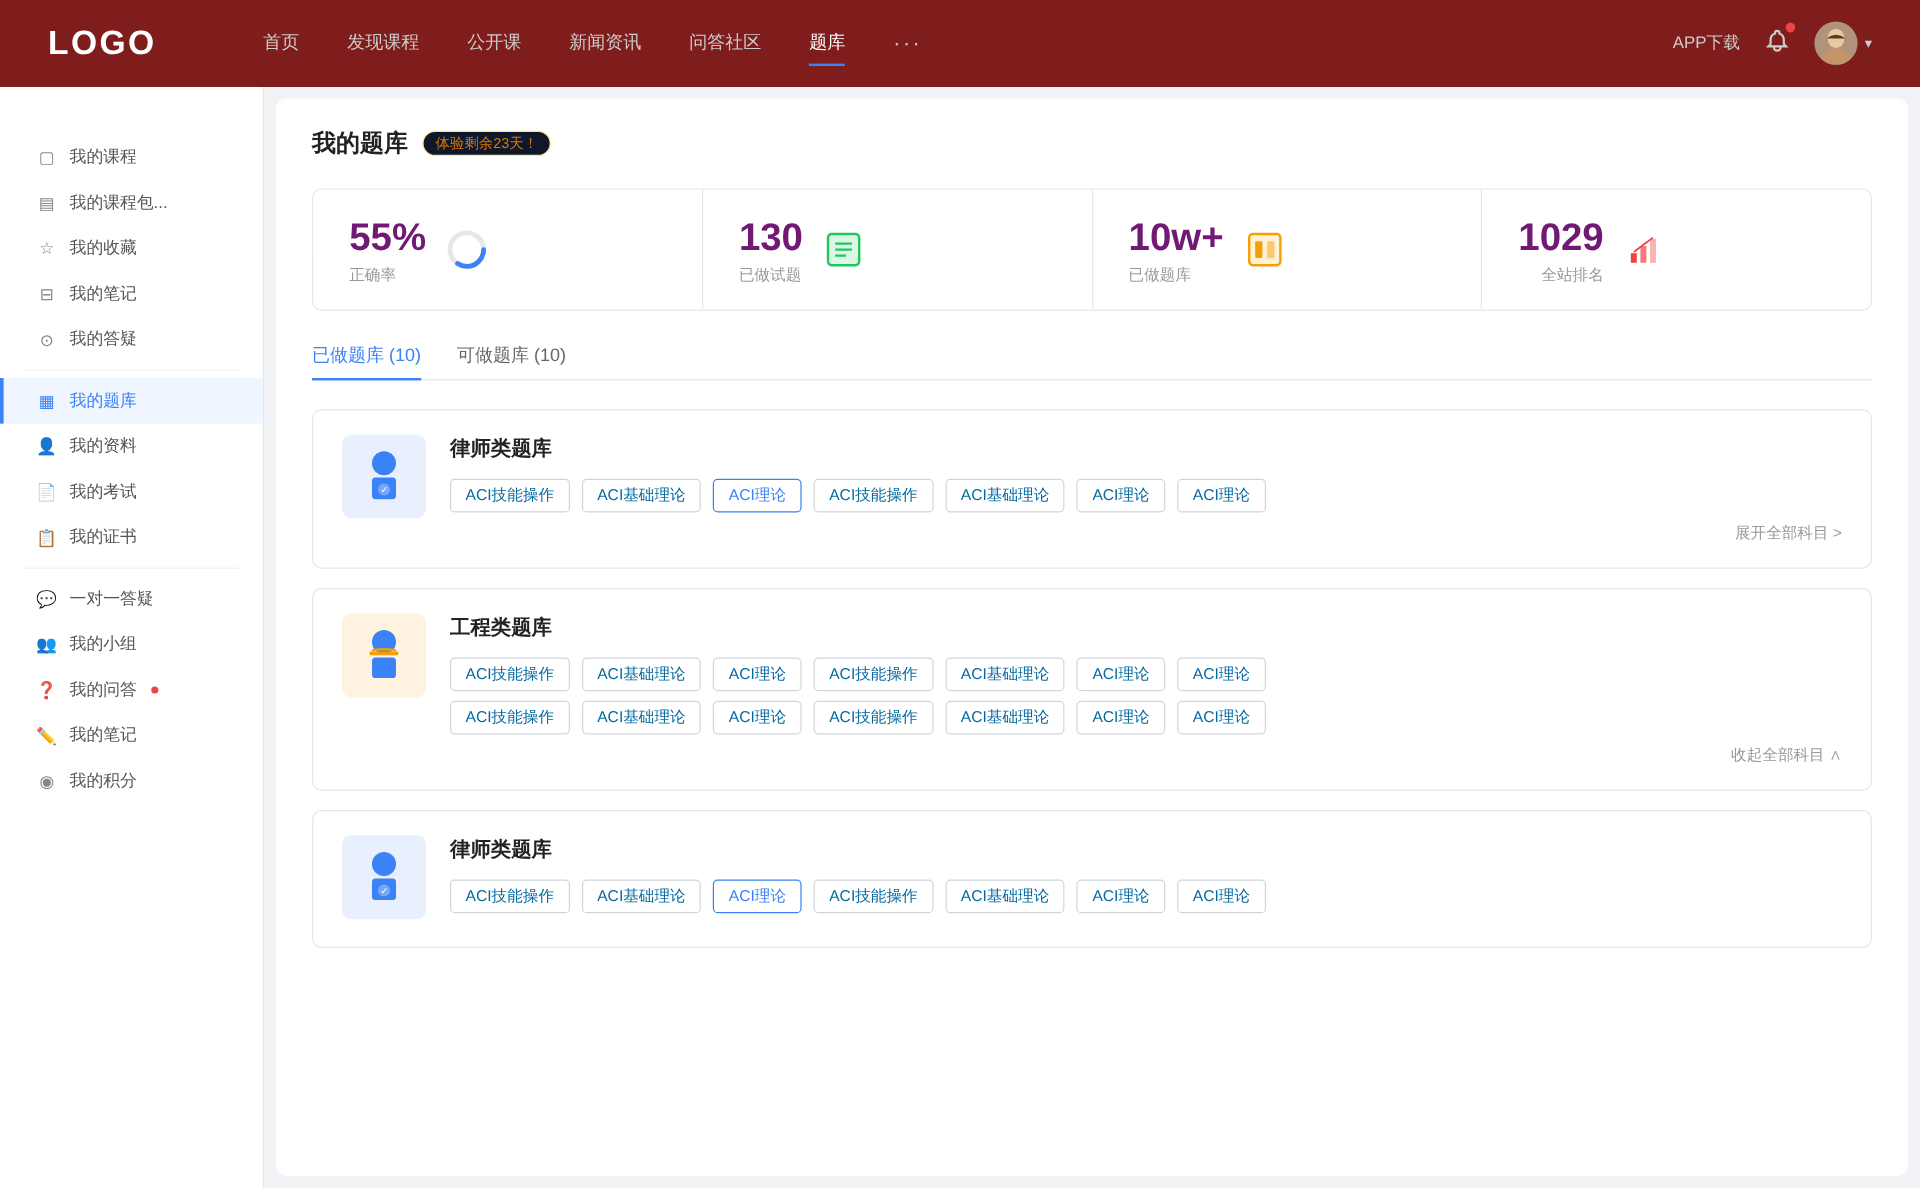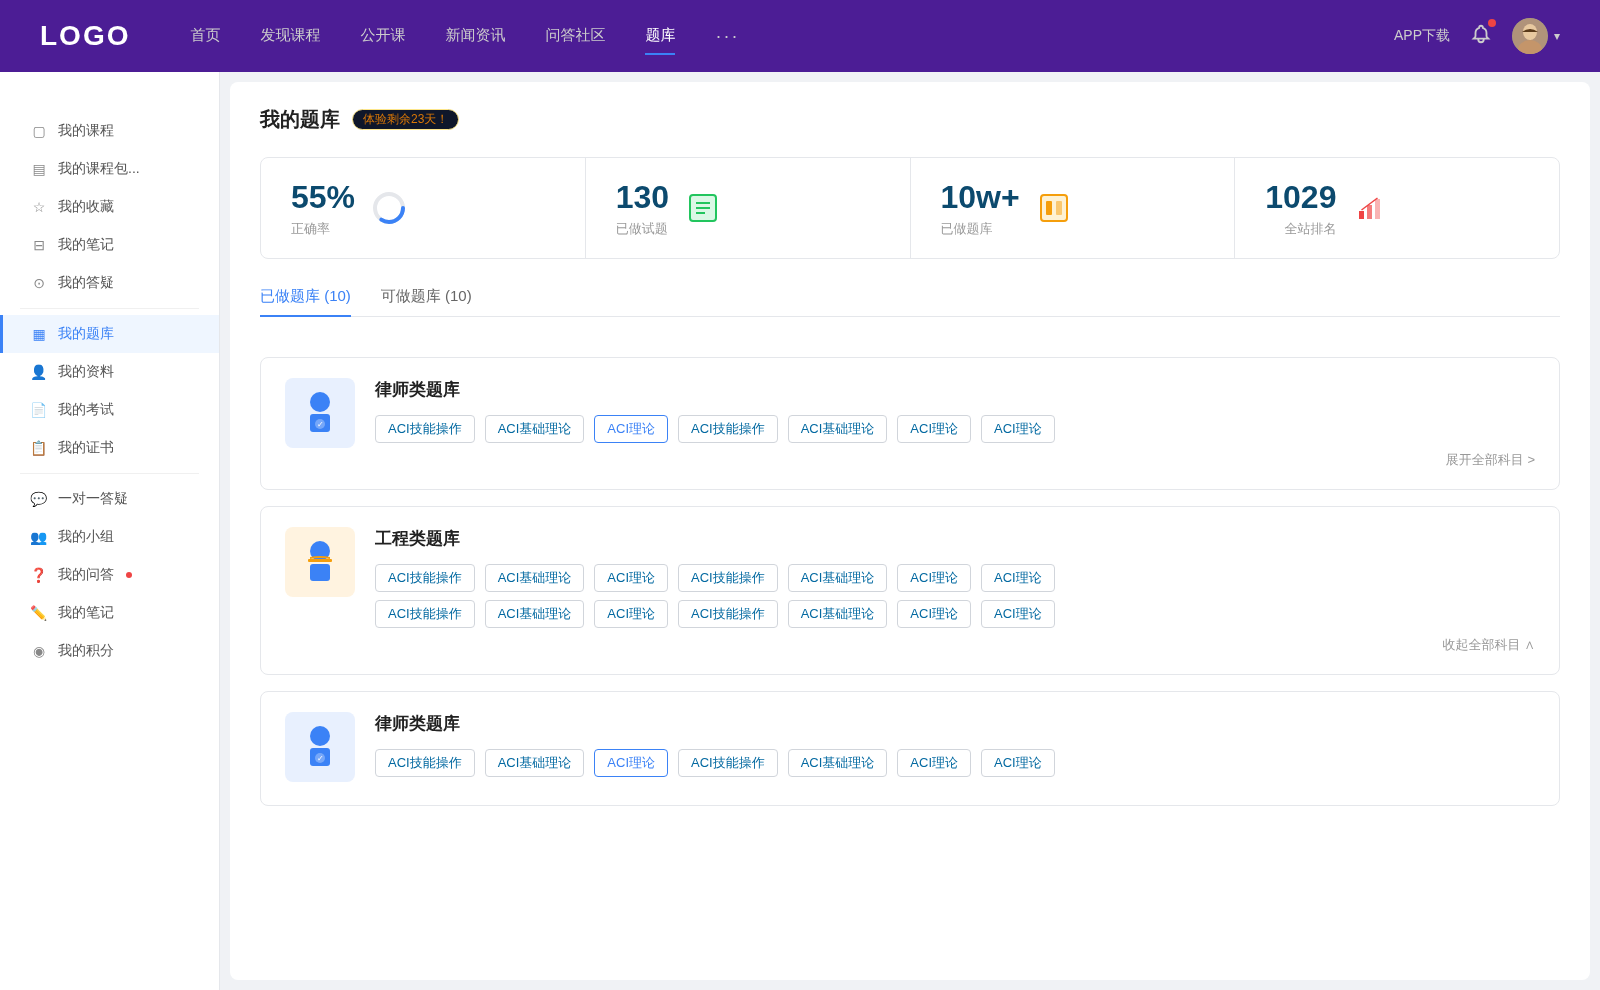--- a/index.html
+++ b/index.html
@@ -1,27 +1,28 @@
 <!DOCTYPE html>
 <html><head>
   <meta charset="utf-8">
   <style>
     * { margin: 0; padding: 0; box-sizing: border-box; }
     body { font-family: -apple-system, BlinkMacSystemFont, 'PingFang SC', 'Microsoft YaHei', sans-serif; background: #f0f2f5; width: 1600px; height: 990px; overflow: hidden; }
 
     
     .header {
-      background: #4c1d95;
+      background: #7f1d1d;
       height: 72px;
       display: flex;
       align-items: center;
       padding: 4px 40px;
       position: fixed;
       top: 0; left: 0; right: 0;
       z-index: 100;
+      gap: 29px;
     }
     .header-logo {
       color: white;
       font-size: 28px;
       font-weight: bold;
       letter-spacing: 2px;
       margin-right: 60px;
     }
     .header-nav {
       display: flex;
@@ -216,40 +217,40 @@
       display: flex;
       align-items: center;
       gap: 16px;
       border-right: 1px solid #e5e7eb;
     }
     .stat-item:last-child { border-right: none; text-align: right; }
     .stat-text {}
     .stat-value {
       font-size: 32px;
       font-weight: 700;
-      color: #0c4a6e;
+      color: #701a75;
       line-height: 1.2;
     }
     .stat-label {
       font-size: 13px;
       color: #999;
       margin-top: 4px;
     }
     .stat-icon {
       width: 36px; height: 36px;
       display: flex; align-items: center; justify-content: center;
       font-size: 24px;
     }
 
     
     .tabs {
       display: flex;
       gap: 30px;
       border-bottom: 1px solid #e5e7eb;
-      margin-bottom: 40px;
+      margin-bottom: 24px;
     }
     .tab {
       font-size: 15px;
       color: #666;
       padding-bottom: 10px;
       cursor: pointer;
       position: relative;
     }
     .tab.active {
       color: #3b82f6;

